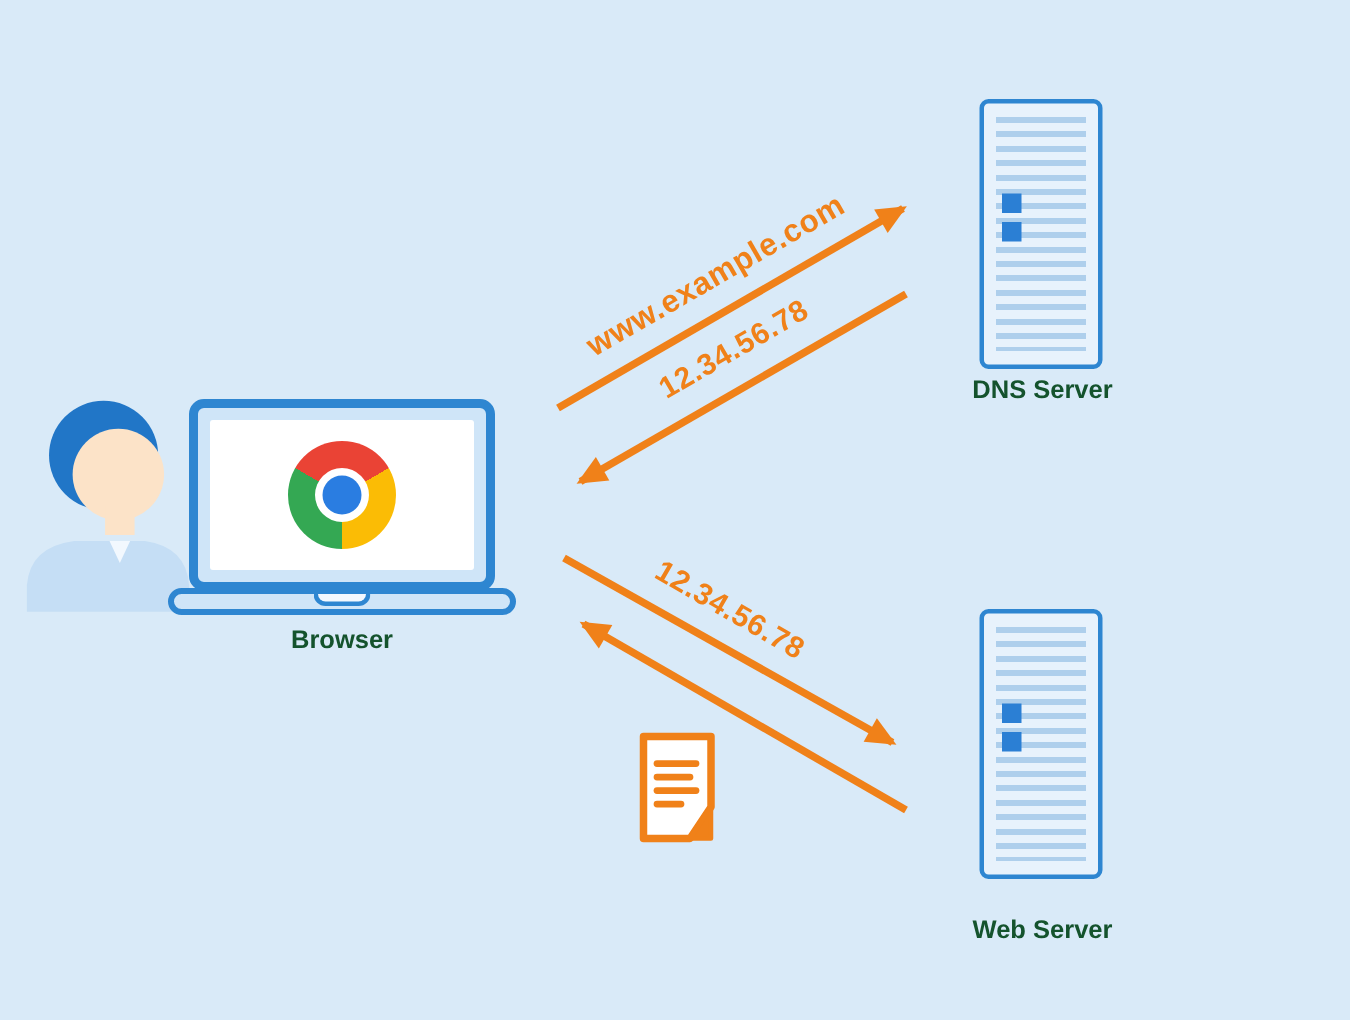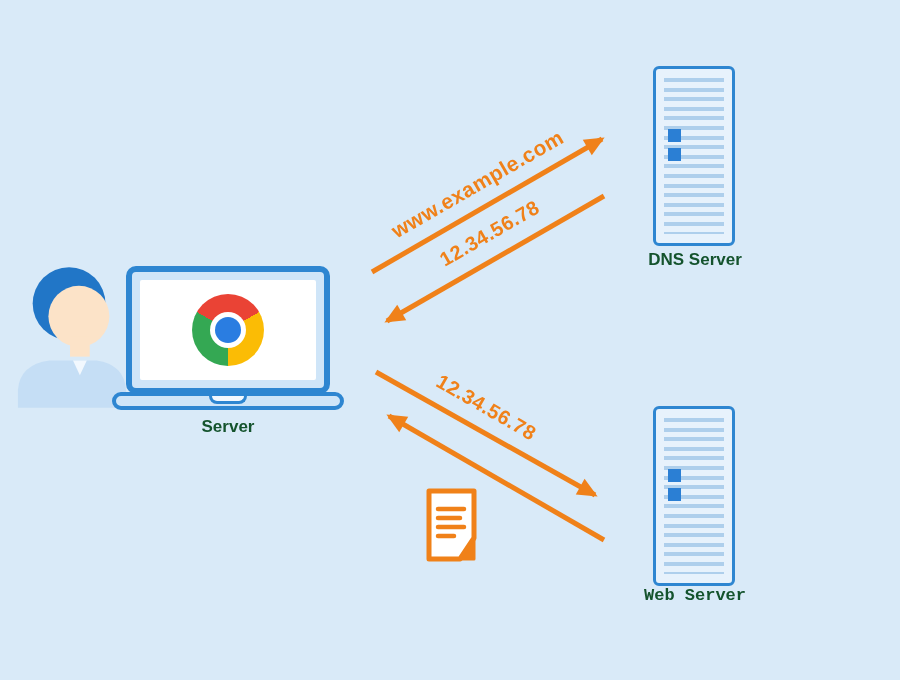--- a/index.html
+++ b/index.html
@@ -22,21 +22,21 @@
   #msg-dns-ip { left:390px; top:222px; width:200px; height:24px; font-size:20px; transform:rotate(-30deg); }
   #msg-web-ip { left:386px; top:396px; width:200px; height:24px; font-size:20px; transform:rotate(30deg); }
 
   
   .node-label {
     position:absolute; color:#14532d; font-weight:bold;
     font-size:17px; text-align:center;
   }
   #browser-label { left:128px; top:417px; width:200px; }
   #dns-label     { left:613px; top:250px; width:164px; }
-  #web-label     { left:613px; top:586px; width:164px;font-family:Liberation Mono, monospace; }
+  #web-label     { left:613px; top:610px; width:164px; }
 
   
   .server {
     position:absolute; width:82px; height:180px; box-sizing:border-box;
     border:3px solid #2e86d1; border-radius:6px; background:#e7f2fc;
     padding:9px 8px;
   }
   .server .stripes {
     width:100%; height:100%;
     background:repeating-linear-gradient(to bottom, #aecfec 0 4px, transparent 4px 9.6px);
@@ -117,21 +117,21 @@
           <div class="chrome-ring">
             <div class="chrome-core"></div>
           </div>
         </div>
       </div>
     </div>
     <div class="base">
       <div class="base-notch"></div>
     </div>
   </div>
-  <div class="node-label" id="browser-label">Server</div>
+  <div class="node-label" id="browser-label">Browser</div>
 
   <div class="server" id="dns-server">
     <div class="stripes"></div>
     <div class="led led-a"></div>
     <div class="led led-b"></div>
   </div>
   <div class="node-label" id="dns-label">DNS Server</div>
 
   <div class="server" id="web-server">
     <div class="stripes"></div>

